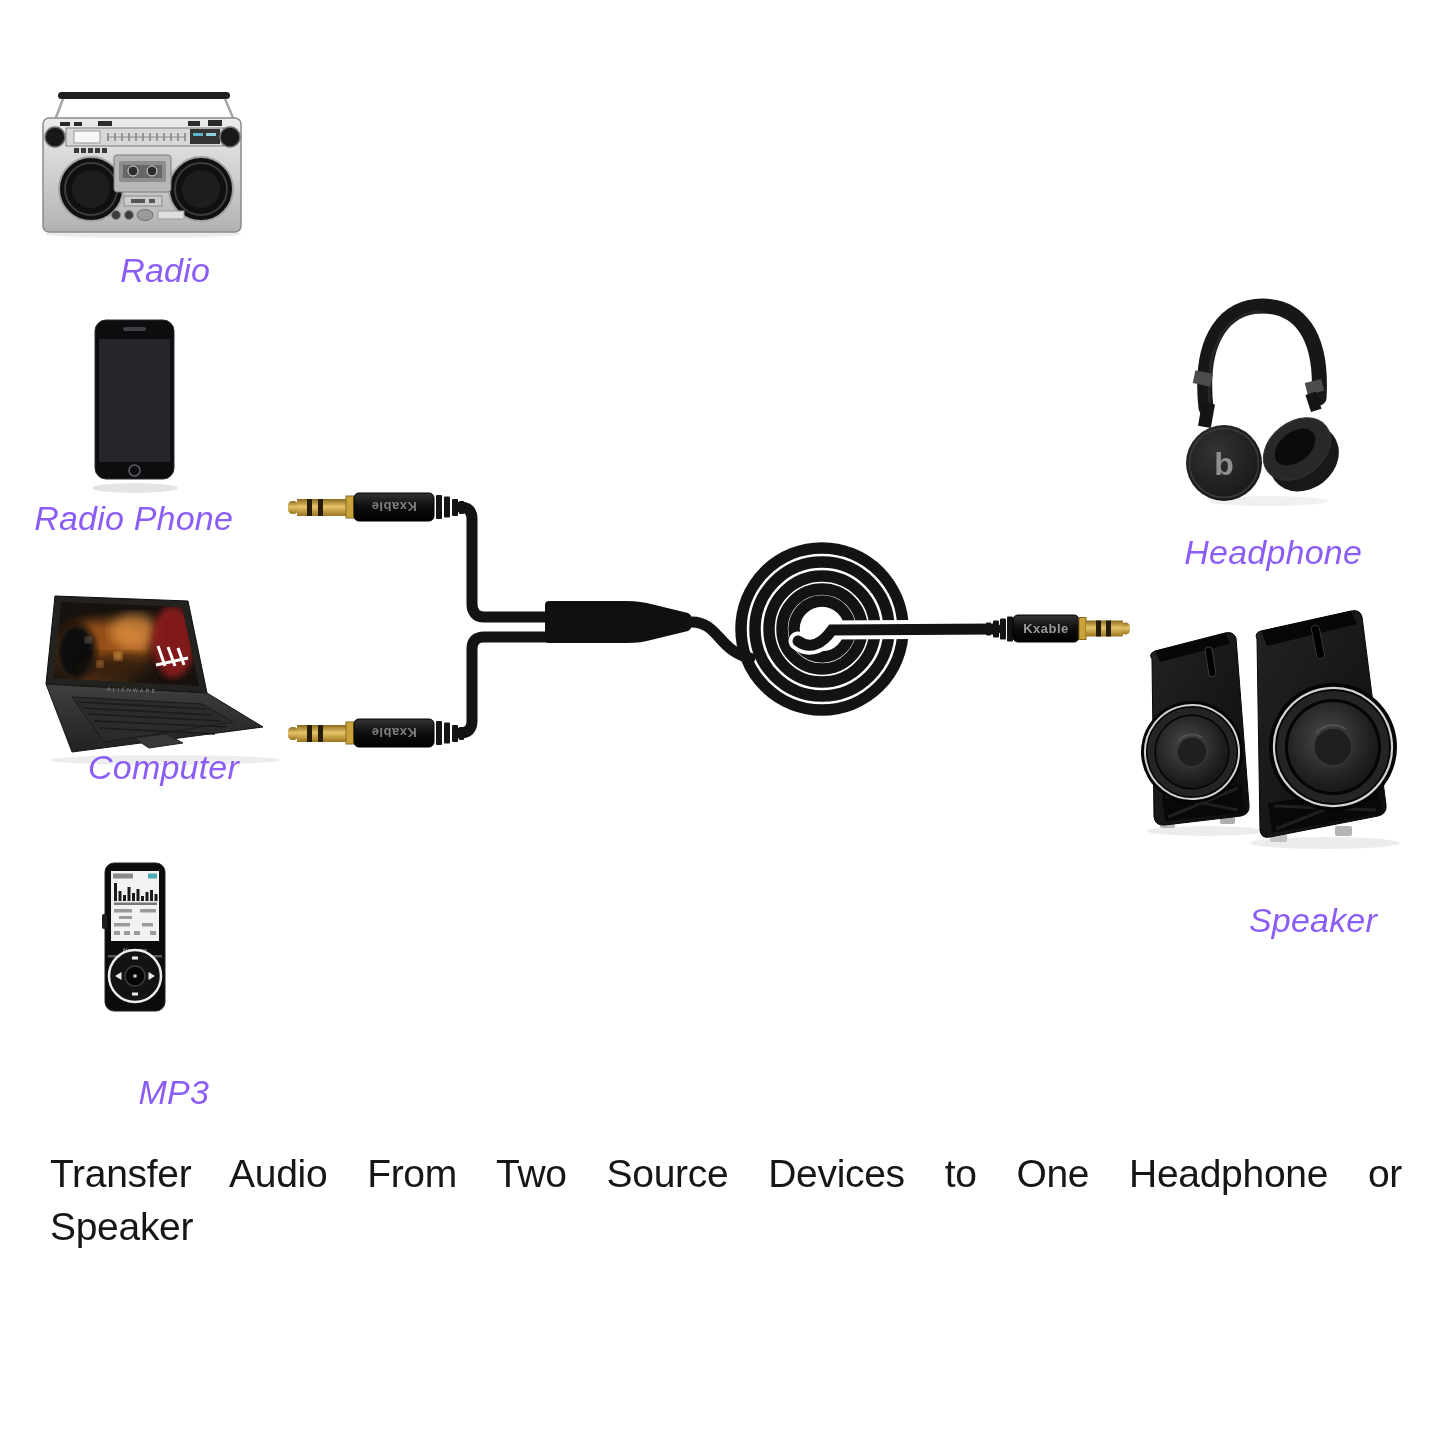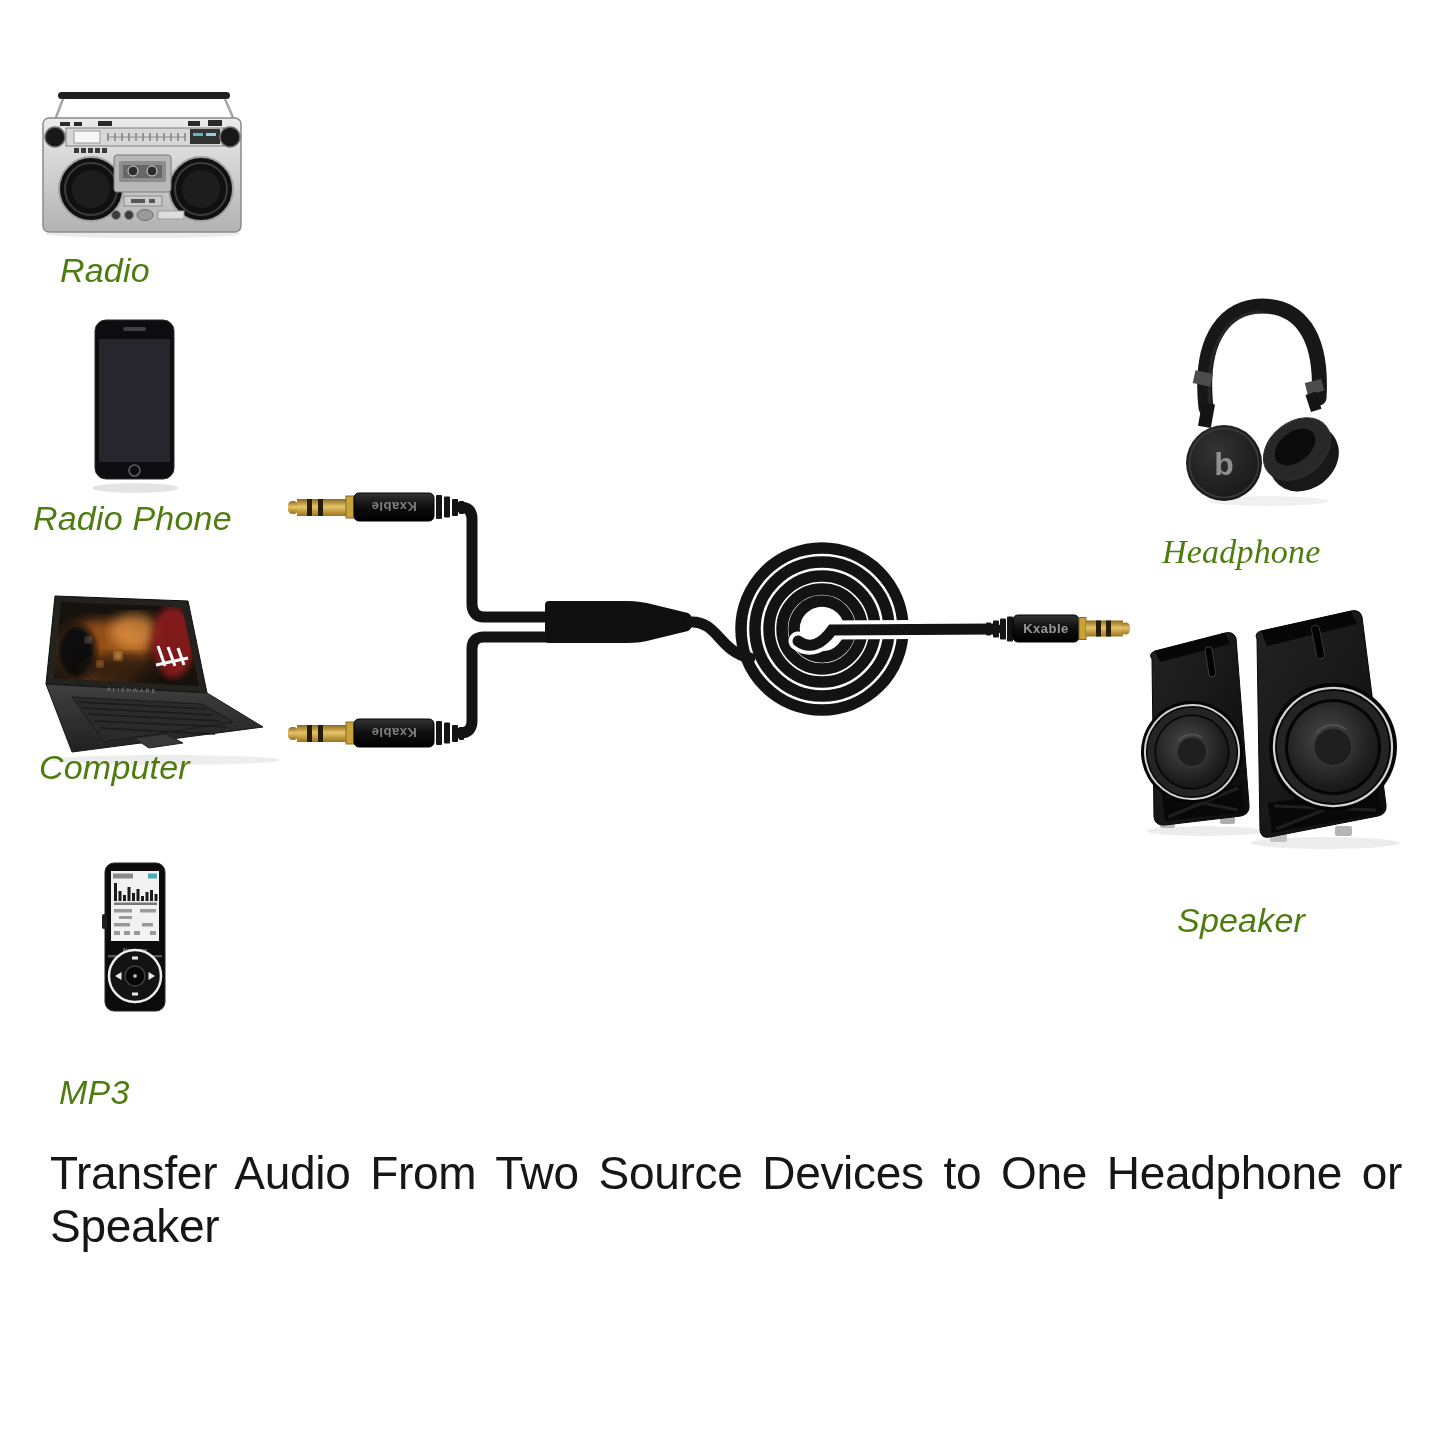--- a/index.html
+++ b/index.html
@@ -3,25 +3,25 @@
 <meta charset="utf-8">
 <style>
   html,body { margin:0; padding:0; background:#ffffff; }
   #canvas {
     position:relative; width:1445px; height:1445px; background:#ffffff;
     font-family:"Liberation Sans", sans-serif; overflow:hidden;
   }
   .abs { position:absolute; }
   .dev-label {
     position:absolute; font-style:italic; font-size:34px; line-height:40px;
-    color:#4d7c0f; text-align:left; letter-spacing:0.2px;
+    color:#8b5cf6; text-align:right; letter-spacing:0.2px;
   }
   .caption {
     position:absolute; left:50px; top:1147px; width:1352px;
-    font-size:46px; line-height:53px; color:#161616; letter-spacing:-0.3px;
+    font-size:39px; line-height:53px; color:#161616; letter-spacing:-0.3px;
   }
   .caption-line1 { text-align:justify; text-align-last:justify; }
   .caption-line2 { text-align:left; }
   svg text { font-family:"Liberation Sans", sans-serif; }
 </style>
 </head>
 <body>
 
 <div id="canvas">
 
@@ -203,21 +203,21 @@
       <ellipse cx="117" cy="154" rx="37" ry="27" fill="#282828" stroke="#343434" transform="rotate(-38 117 154)"></ellipse>
       <ellipse cx="115" cy="152" rx="23" ry="15" fill="#0b0b0b" transform="rotate(-38 115 152)"></ellipse>
     </g>
     <g>
       <rect x="20" y="108" width="13" height="24" fill="#141414" transform="rotate(10 26 120)"></rect>
       <circle cx="44" cy="168" r="38" fill="url(#cupGrad)"></circle>
       <circle cx="44" cy="168" r="34.5" fill="none" stroke="#3b3b3b" stroke-width="1.5"></circle>
       <text x="44" y="180" font-size="32" font-weight="bold" fill="#8f8f8f" text-anchor="middle">b</text>
     </g>
   </svg>
-  <div class="dev-label" style="left:1162px; top:532px; width:200px;font-family:Liberation Serif, serif;">Headphone</div>
+  <div class="dev-label" style="left:1162px; top:532px; width:200px;">Headphone</div>
 
   <svg class="abs" style="left:1130px; top:605px;" width="310" height="250" viewBox="0 0 310 250">
     <defs>
       <linearGradient id="spkGrad" x1="0" y1="0" x2="1" y2="1">
         <stop offset="0" stop-color="#232323"></stop>
           <stop offset="1" stop-color="#0c0c0c"></stop>
       </linearGradient>
       <radialGradient id="coneGrad" cx="0.45" cy="0.4" r="0.75">
         <stop offset="0" stop-color="#4a4a4a"></stop>
           <stop offset="0.7" stop-color="#1c1c1c"></stop>

